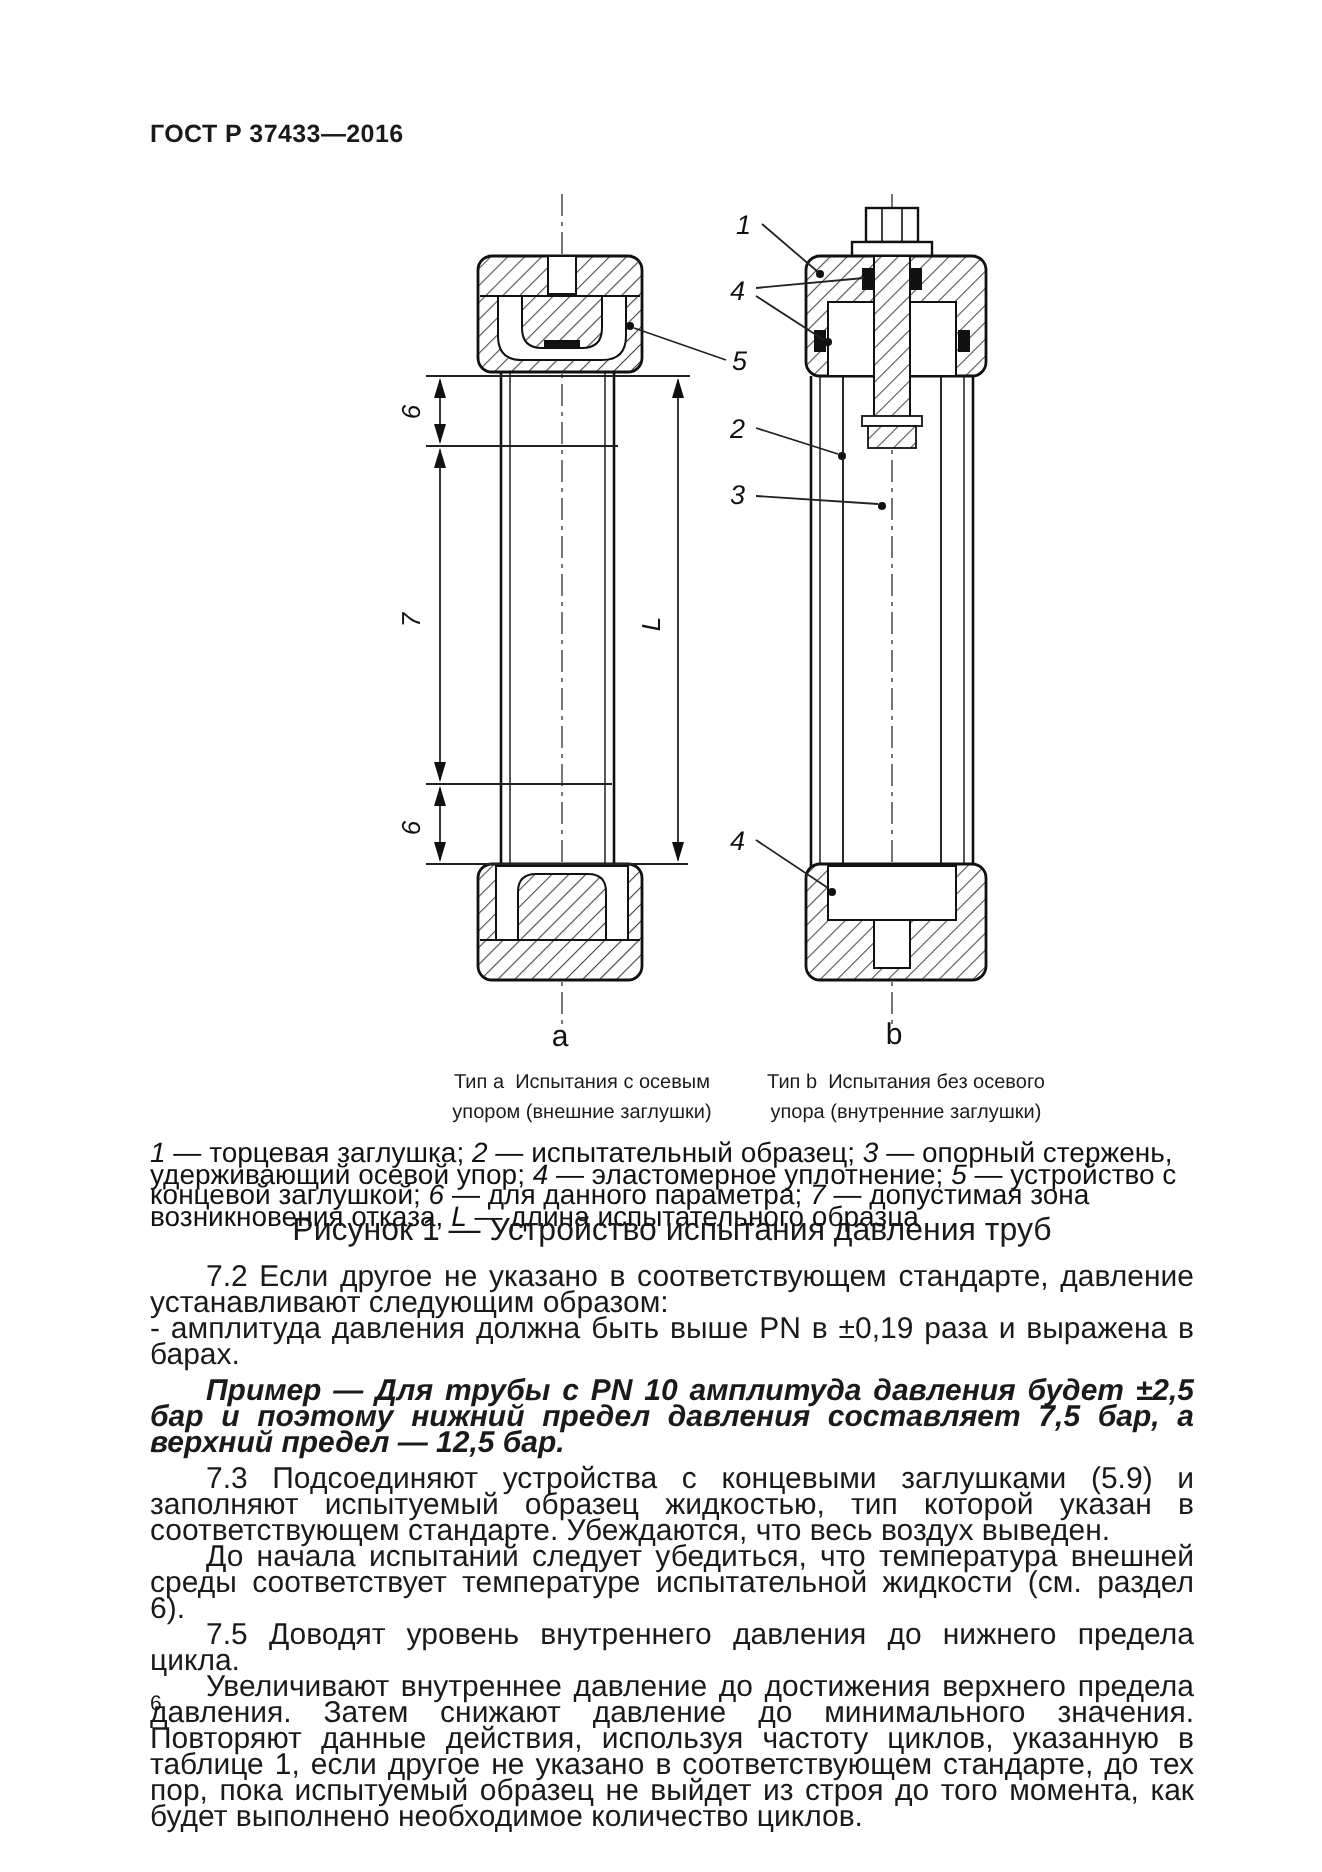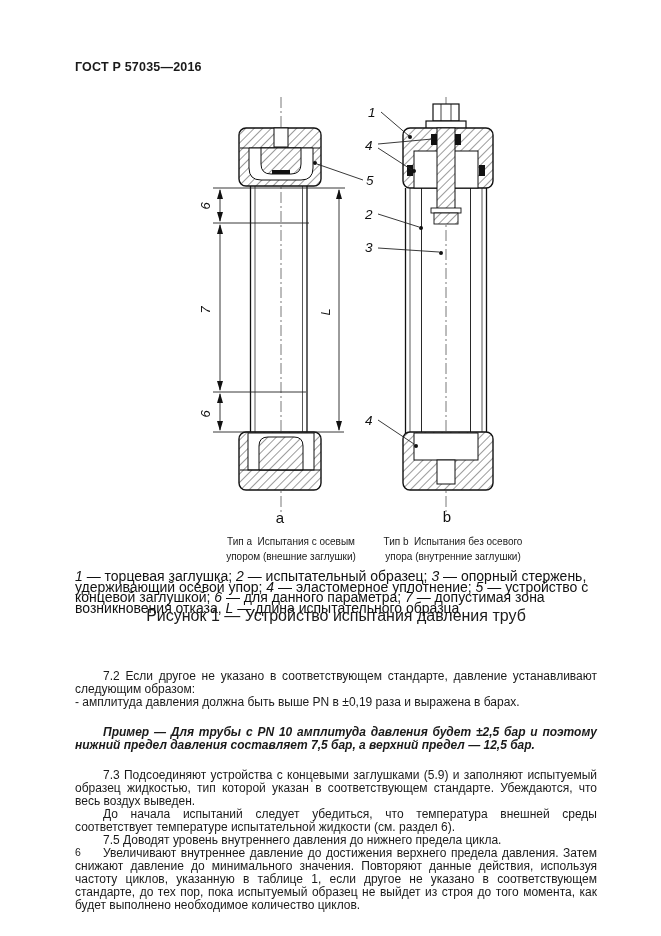--- a/index.html
+++ b/index.html
@@ -22,34 +22,34 @@
   .legend{
     position:absolute;left:75px;top:571px;width:522px;
     font-size:14px;line-height:10.5px;text-align:left;color:#111;
   }
   .legend i{font-style:italic;}
   .fig-caption{
     position:absolute;left:75px;top:607px;width:522px;
     font-size:16px;text-align:center;
   }
   .body-text{
-    position:absolute;left:75px;top:670px;width:522px;
-    font-size:12px;line-height:13px;text-align:justify;
+    position:absolute;left:75px;top:632px;width:522px;
+    font-size:15px;line-height:13px;text-align:justify;
   }
   .para{text-indent:28px;}
   .bullet{text-indent:0;}
-  .example{font-weight:bold;font-style:italic;text-indent:28px;margin:17px 0;}
+  .example{font-weight:bold;font-style:italic;text-indent:28px;margin:5px 0;}
   .page-num{
     position:absolute;left:75px;top:846px;font-size:10.5px;
   }
 </style>
 </head>
 <body>
 
-<div class="doc-header">ГОСТ Р 57035—2016</div>
+<div class="doc-header">ГОСТ Р 37433—2016</div>
 
 <svg class="fig-svg" width="661" height="936" viewBox="0 0 661 936">
   <defs>
     <pattern id="hatch" width="6" height="6" patternUnits="userSpaceOnUse" patternTransform="rotate(45)">
       <rect width="6" height="6" fill="#ffffff"></rect>
       <line x1="0" y1="0" x2="0" y2="6" stroke="#4a4a4a" stroke-width="1.1"></line>
     </pattern>
     <marker id="arrE" markerWidth="10" markerHeight="8" refX="9" refY="4" orient="auto" markerUnits="userSpaceOnUse">
       <path d="M0,1 L10,4 L0,7 Z" fill="#111"></path>
     </marker>

